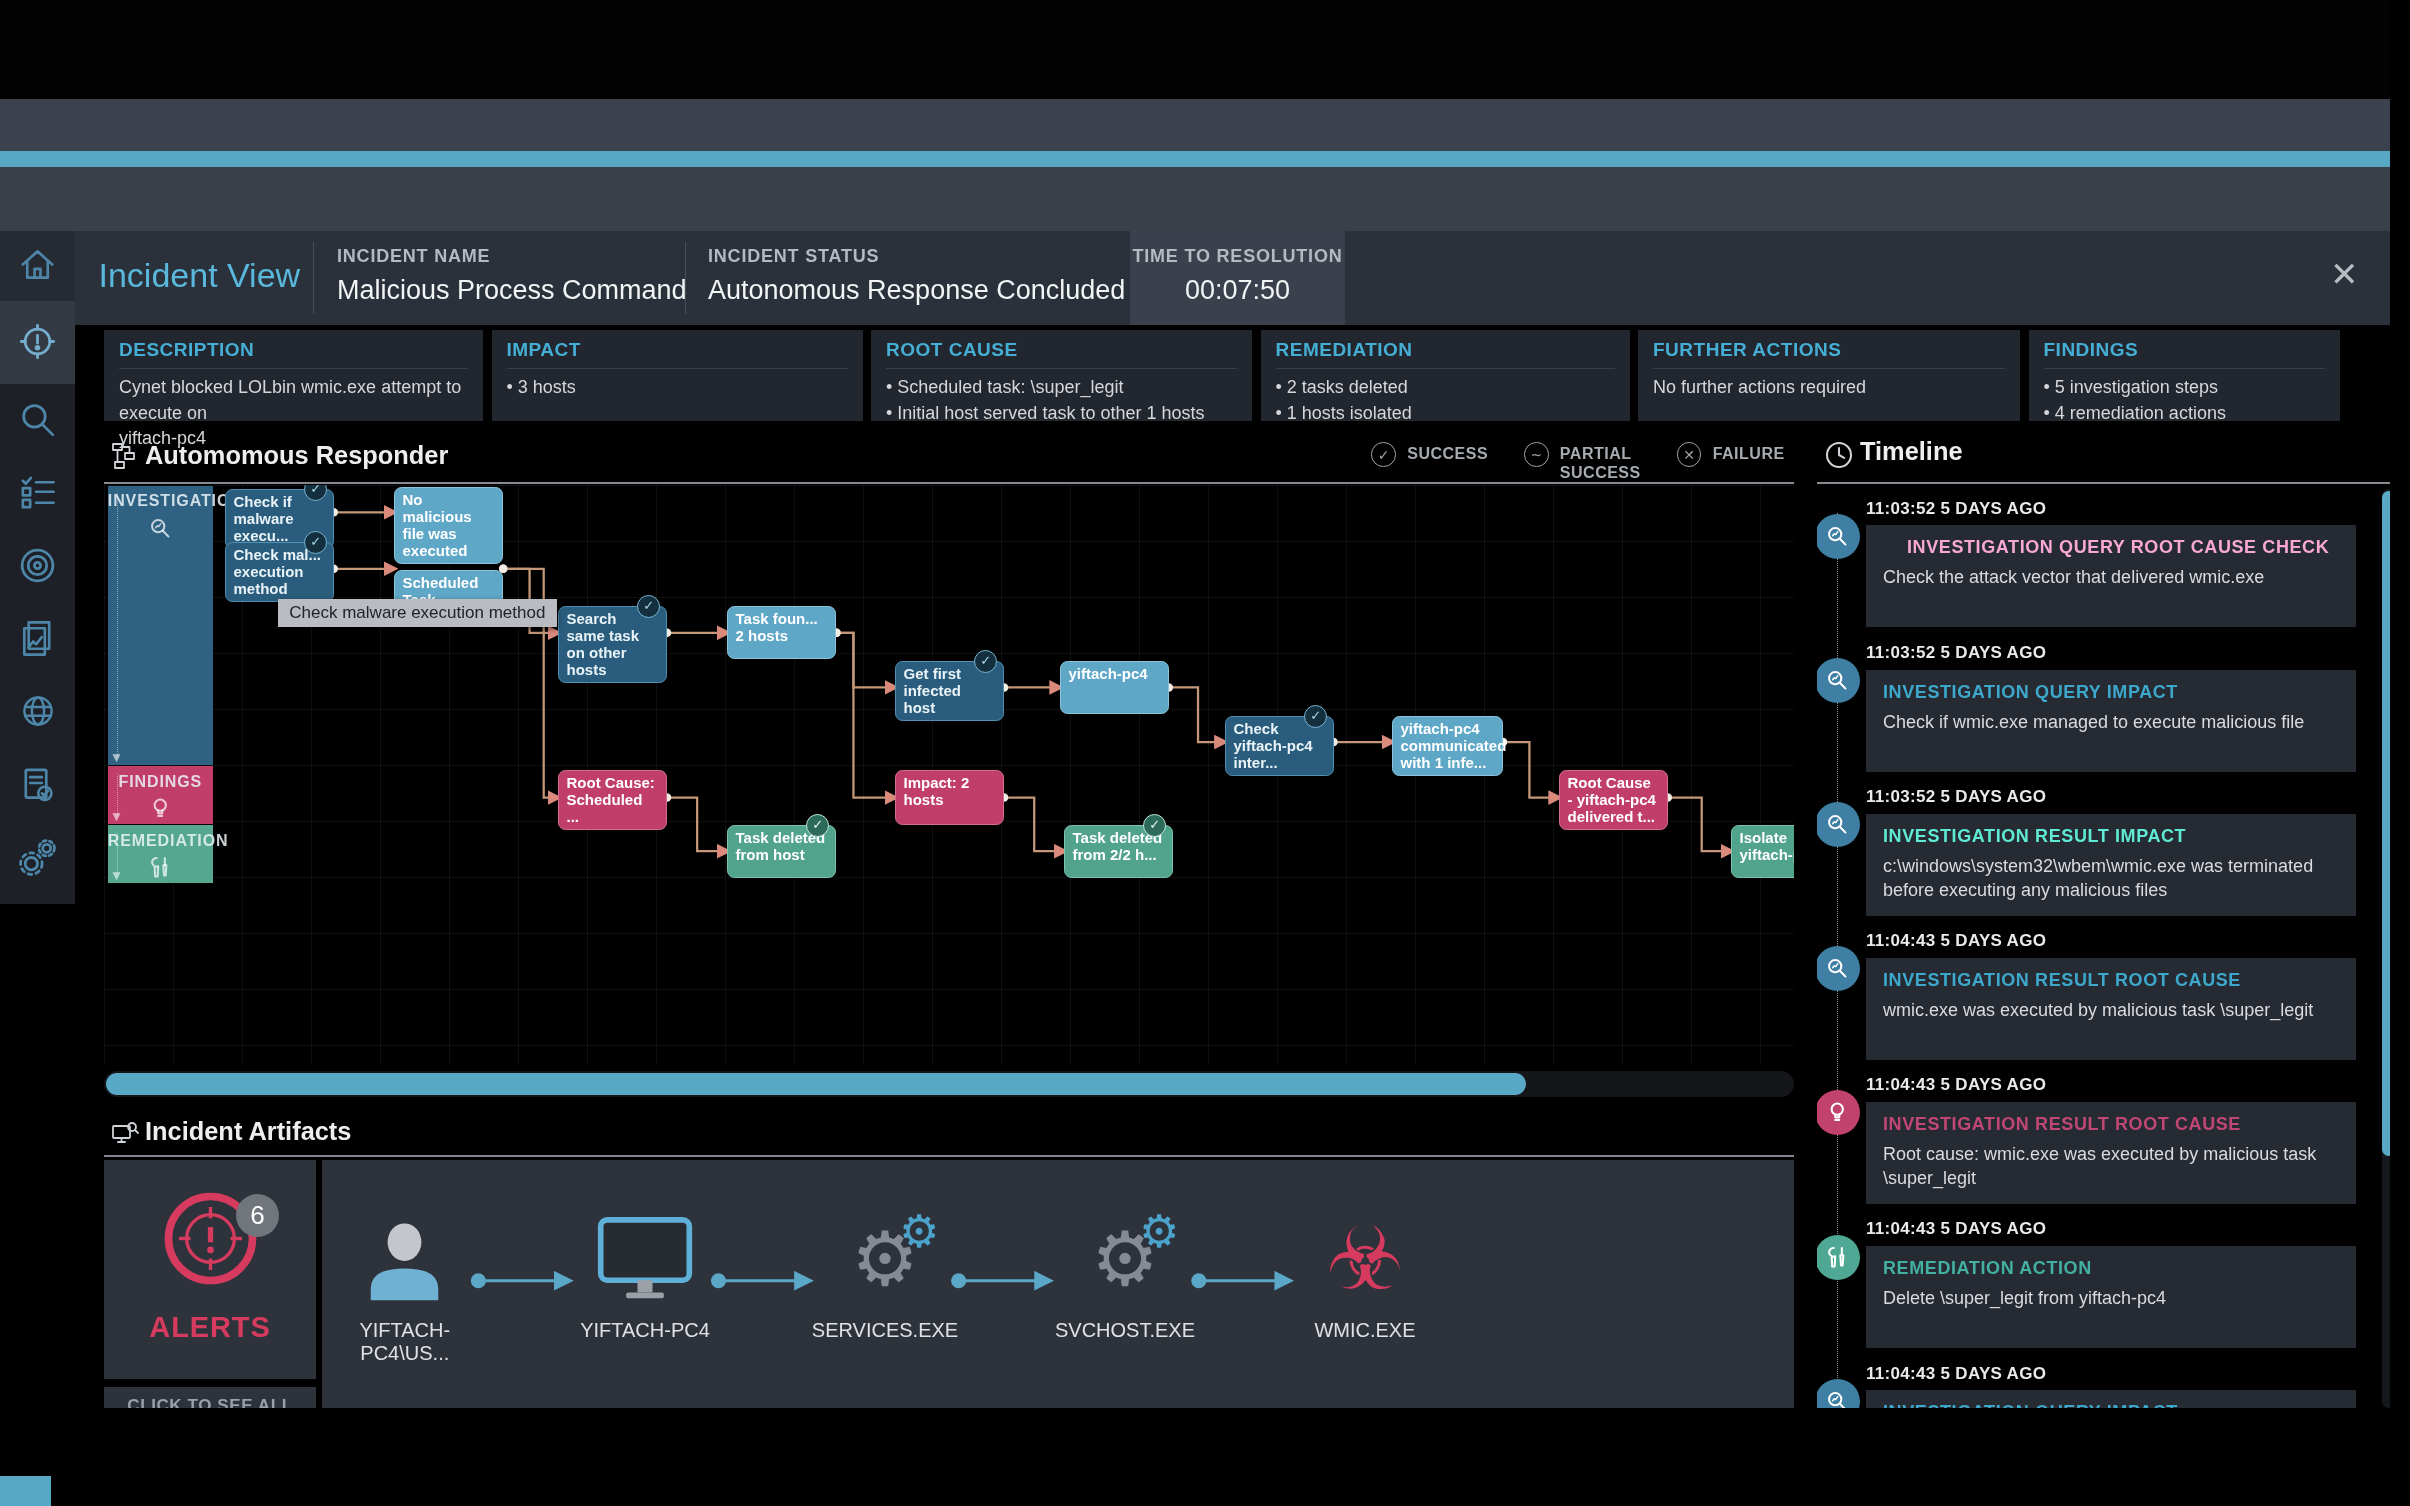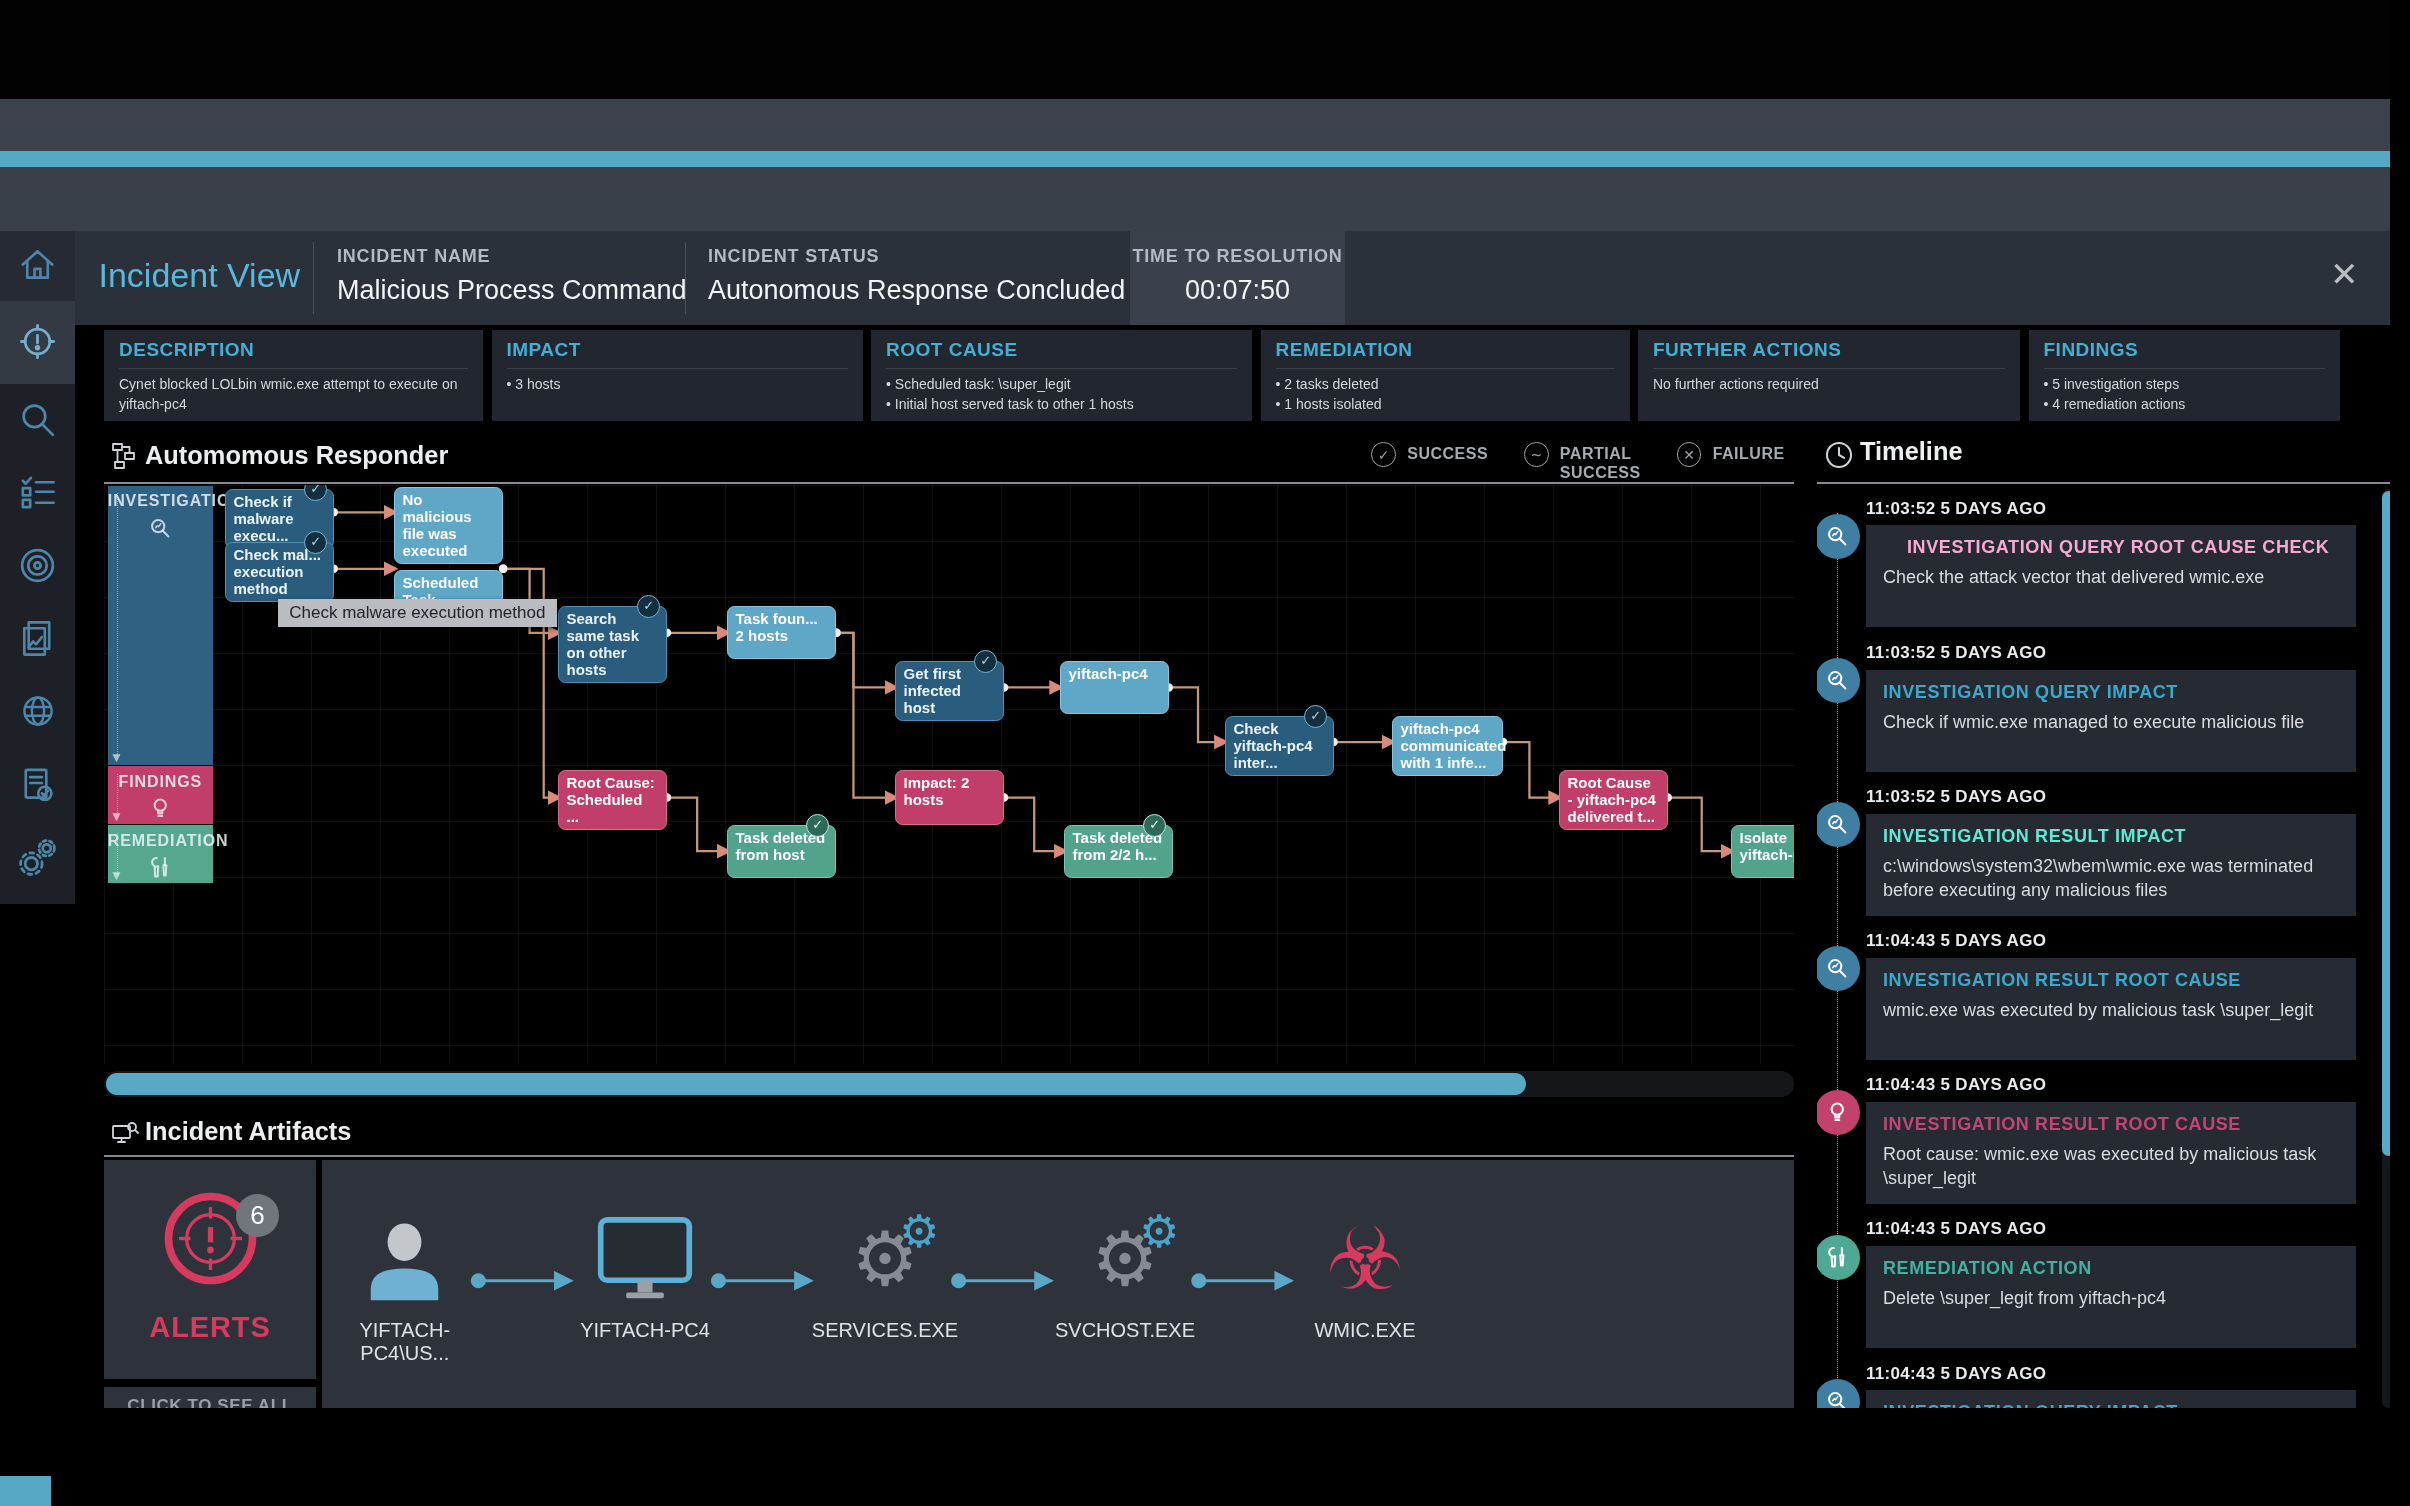--- a/index.html
+++ b/index.html
@@ -26,21 +26,21 @@
   .hd-label{font-size:18px;color:#b3bac2;letter-spacing:0.8px;font-weight:700;}
   .hd-value{font-size:27px;color:#f2f4f6;margin-top:7.5px;}
   .hd-block{position:absolute;top:15px;}
   #ttr-block{position:absolute;left:1055px;top:0;width:215px;height:94px;background:#3a414c;text-align:center;padding-top:15px;}
   #close-btn{position:absolute;left:2255px;top:26px;font-size:34px;color:#b9bdc2;cursor:pointer;line-height:1;}
   
   #cards{position:absolute;left:104px;top:330px;width:2250px;height:91px;display:flex;gap:8.5px;}
   .card{background:#22262e;height:91px;padding:9.4px 15px;flex:0 0 auto;}
   .card-title{font-size:19px;font-weight:700;color:#45aed4;letter-spacing:0.5px;}
   .card-div{height:0.9px;background:#3a3f47;margin:6.6px 0 6.6px 0;}
-  .card-line{font-size:14px;color:#d5d8db;line-height:1.4;}
+  .card-line{font-size:18px;color:#d5d8db;line-height:1.4;}
   
   #responder{position:absolute;left:104px;top:433px;width:1690px;height:669px;}
   .sec-head{position:absolute;left:0;top:0;right:0;height:45px;}
   .sec-title{position:absolute;left:41px;top:7.5px;font-size:25.4px;font-weight:700;color:#eceef0;}
   .sec-icon{position:absolute;left:5.6px;top:9.4px;}
   .sec-divider{position:absolute;left:0;top:49px;right:0;height:1.9px;background:#888c92;}
   #legend{position:absolute;right:9.4px;top:9.4px;display:flex;gap:36px;list-style:none;margin:0;padding:0;}
   .lg-item{display:flex;align-items:flex-start;gap:11.3px;}
   .lg-circ{width:24.5px;height:24.5px;border:1.9px solid #9ca2a9;border-radius:50%;color:#9ca2a9;
            display:flex;align-items:center;justify-content:center;font-size:14px;font-family:"DejaVu Sans",sans-serif;}

